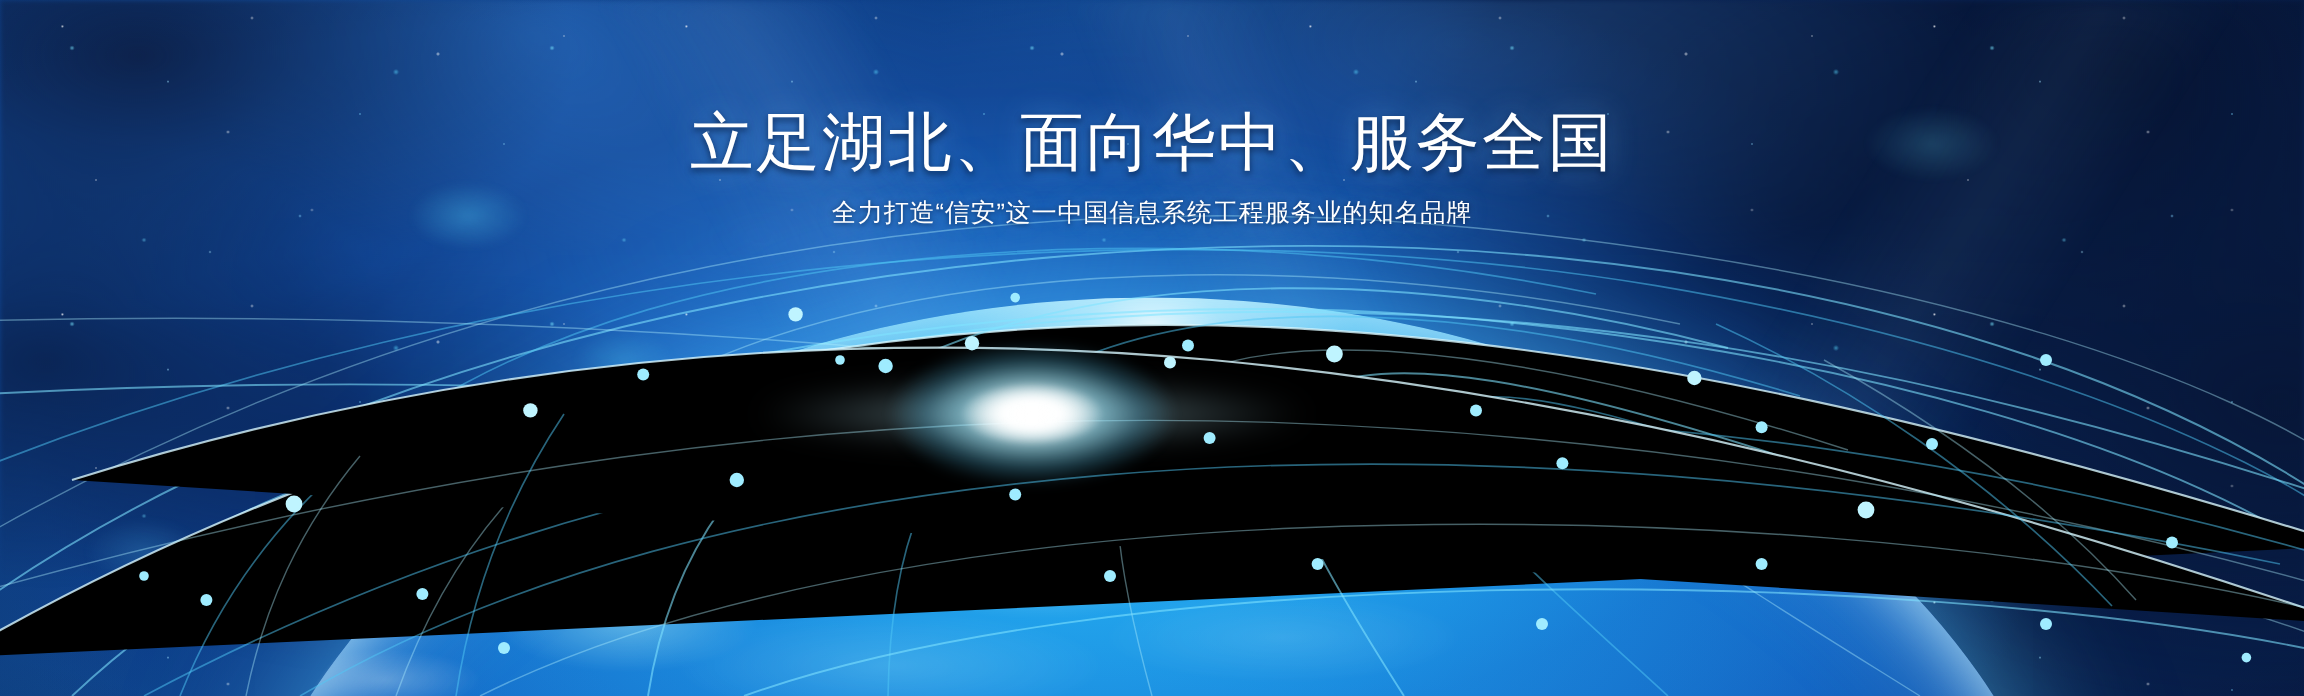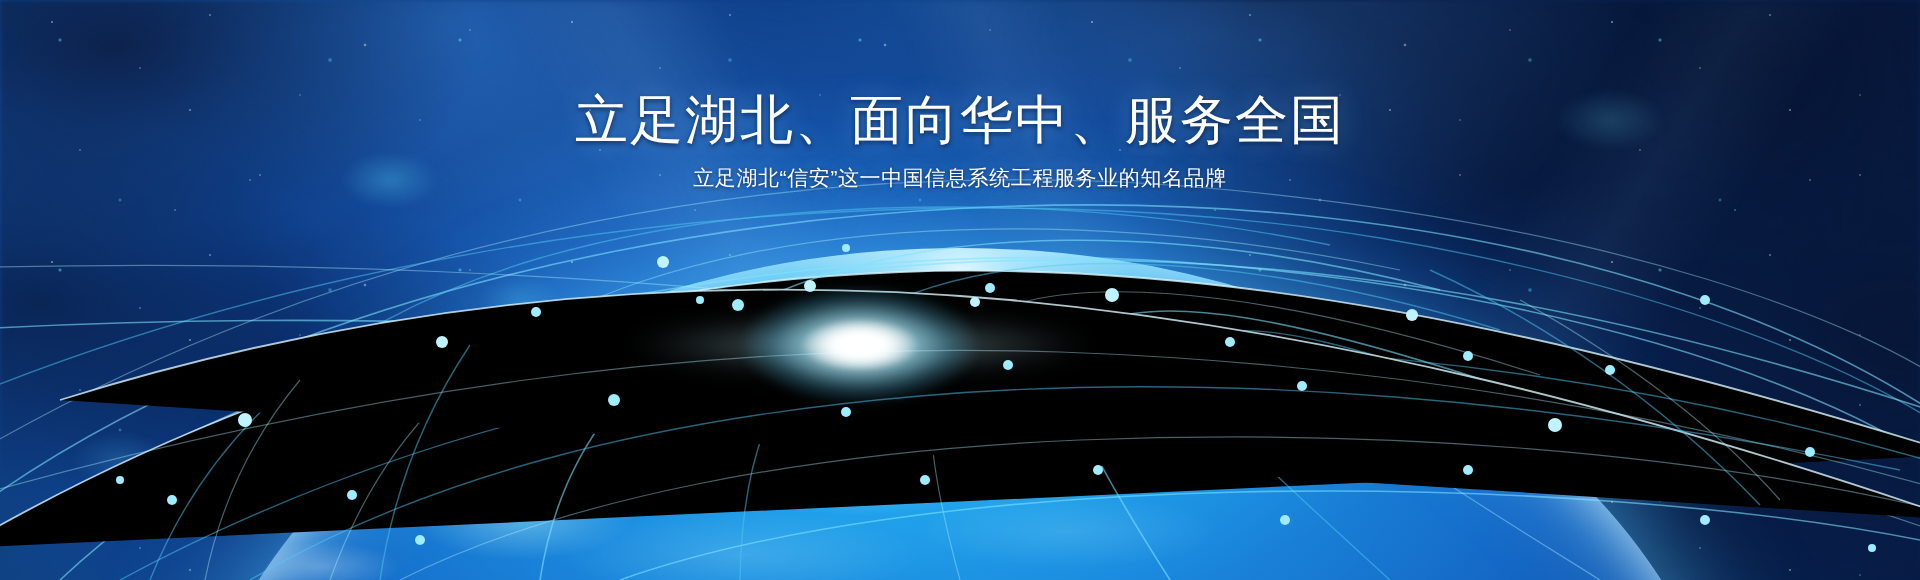--- a/index.html
+++ b/index.html
@@ -242,16 +242,16 @@
   </svg>
 
   <div class="core-beam"></div>
   <div class="core-glow"></div>
   <div class="core-glow-s"></div>
 
   <div class="layer vignette"></div>
 
   <div class="copy">
     <h1 class="headline">立足湖北、面向华中、服务全国</h1>
-    <p class="subhead">立足湖北“信安”这一中国信息系统工程服务业的知名品牌</p>
+    <p class="subhead">全力打造“信安”这一中国信息系统工程服务业的知名品牌</p>
   </div>
 
 </div>
 
 </body></html>

